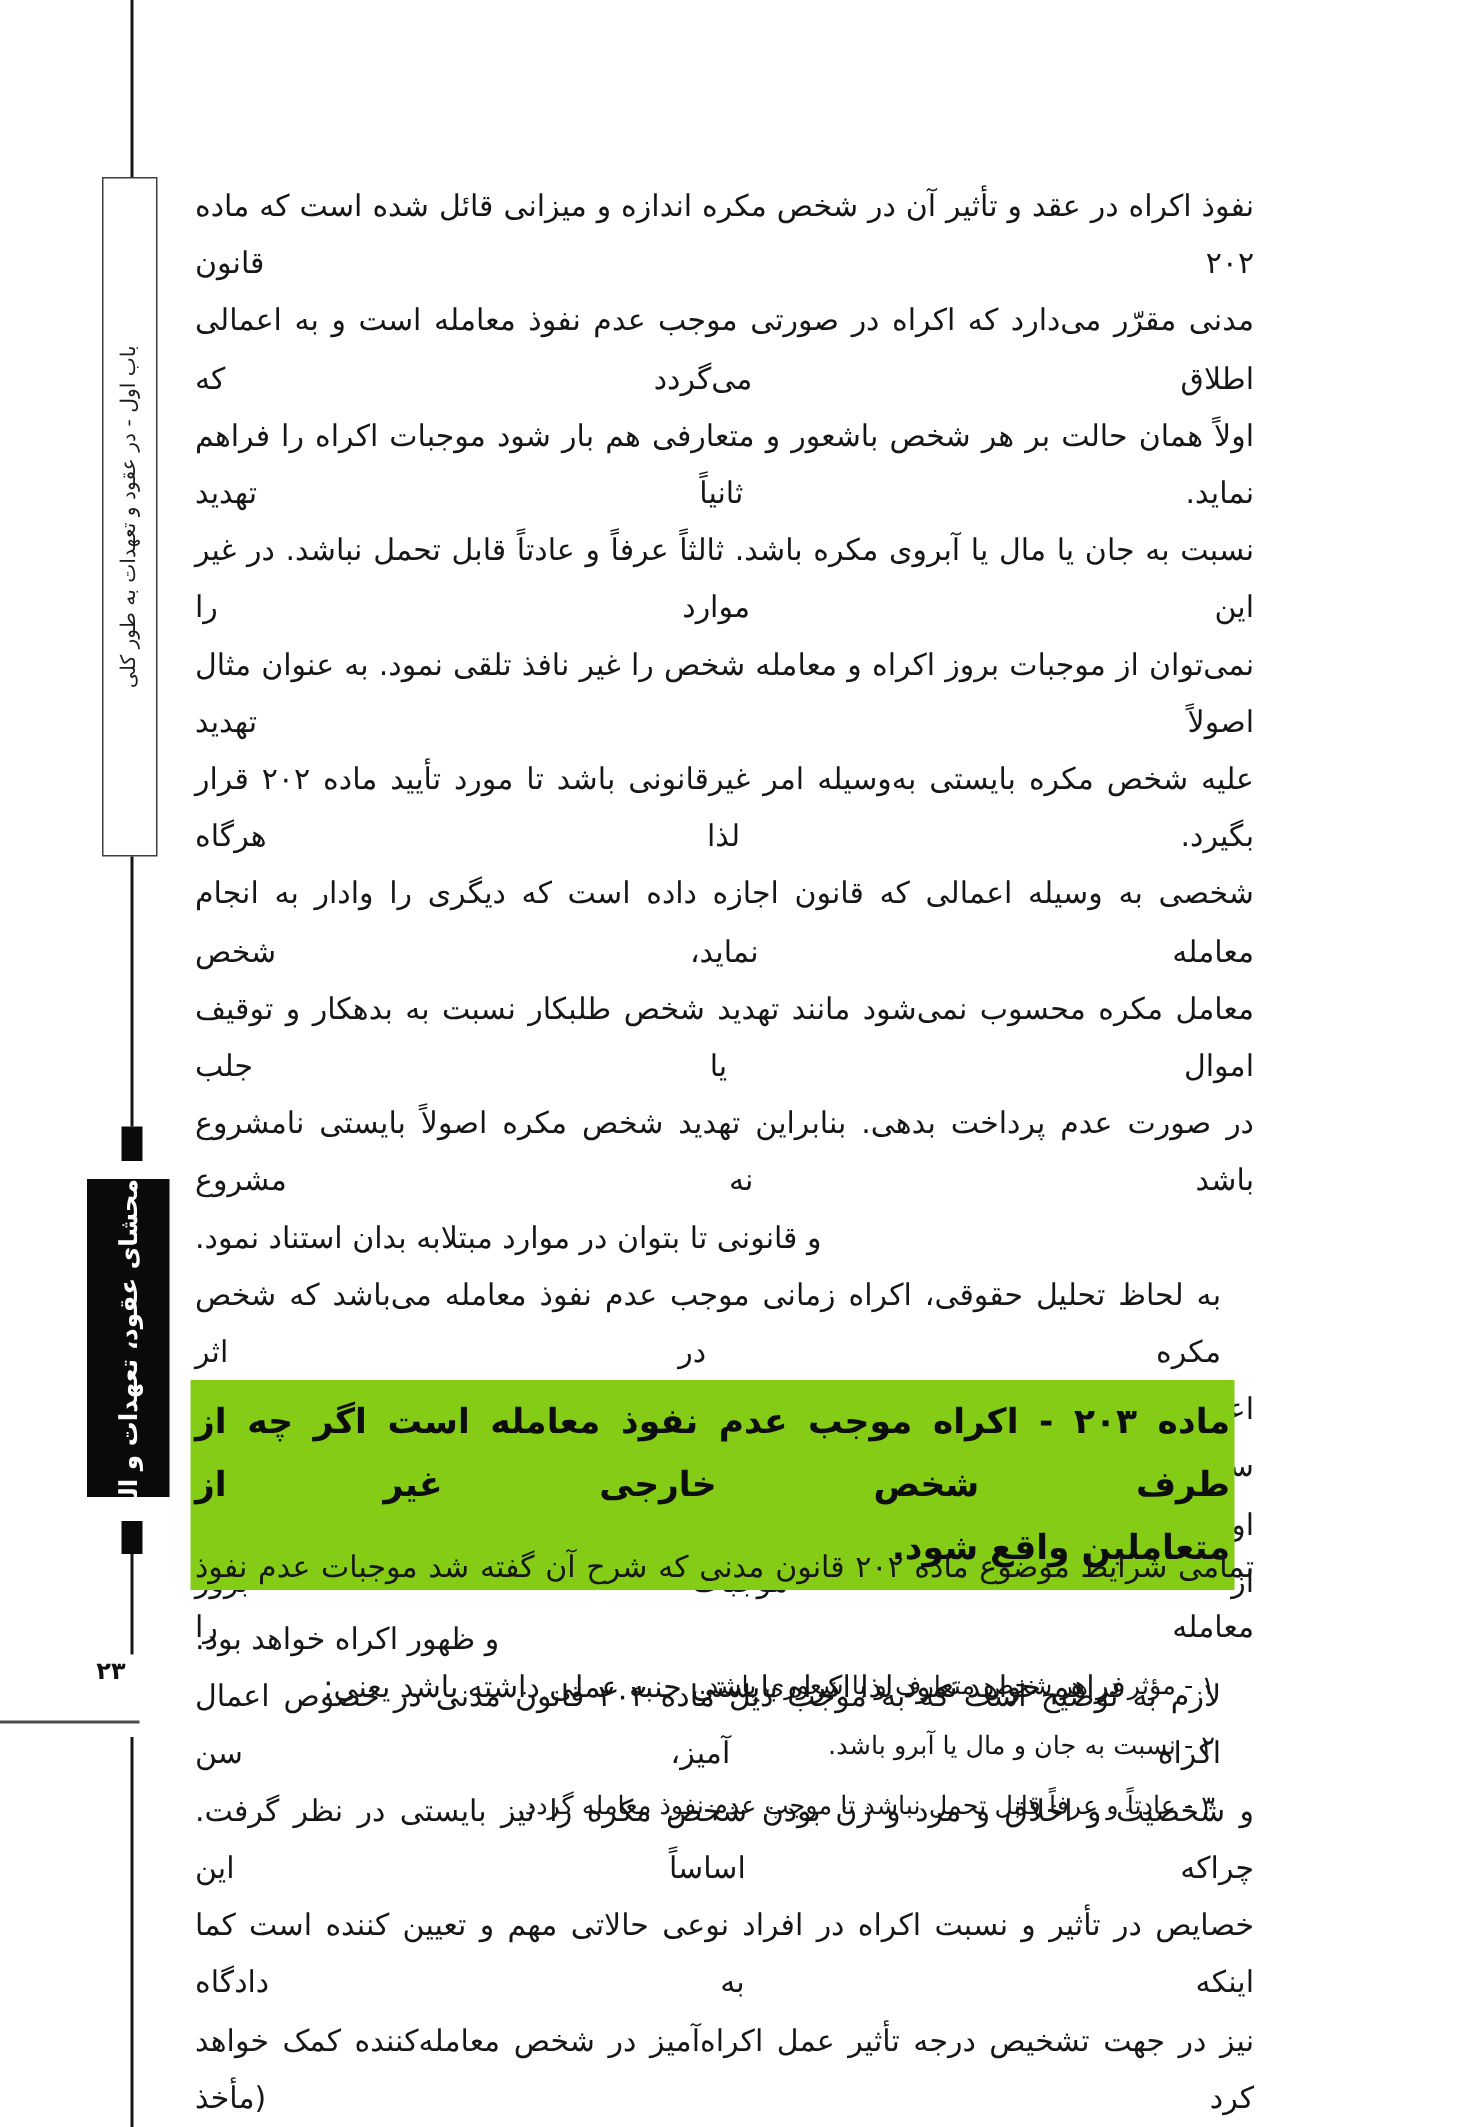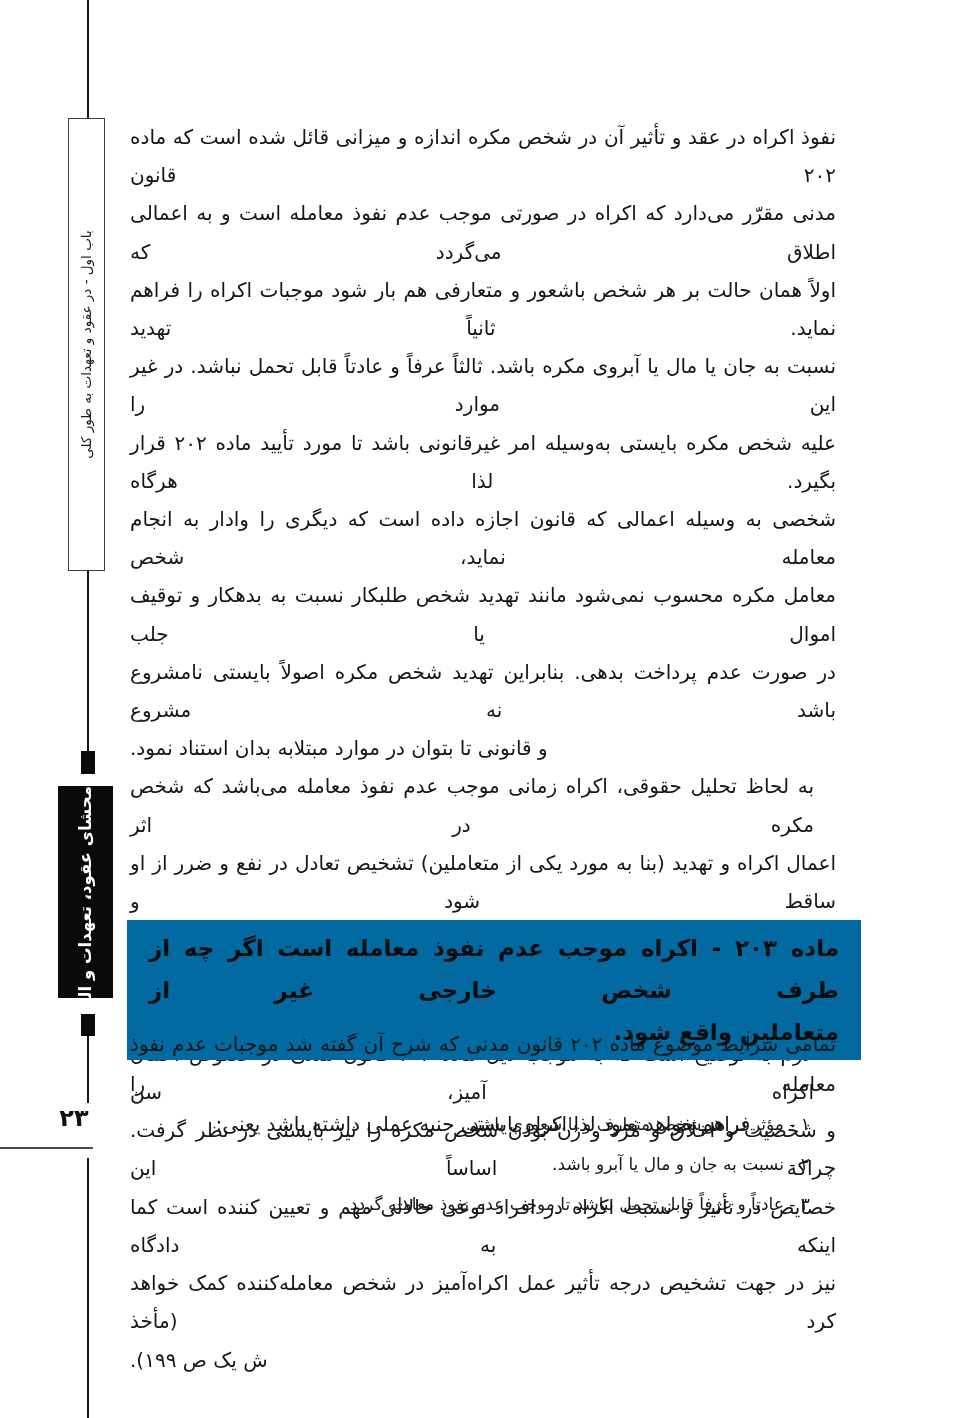--- a/index.html
+++ b/index.html
@@ -27,34 +27,34 @@
   #tick-bottom{top:1014px;height:22px;}
   #black-box{position:absolute;left:58px;top:786px;width:55px;height:212px;background:#0a0a0a;}
   .rot{
     position:absolute;transform-origin:0 0;transform:rotate(-90deg);
     direction:rtl;text-align:center;white-space:nowrap;
   }
   #bab-label{left:69px;top:569px;width:449px;height:35px;line-height:35px;font-size:13.5px;color:#1c1c1c;}
   #book-label{left:58px;top:998px;width:212px;height:55px;line-height:55px;font-size:16.5px;font-weight:bold;color:#ffffff;}
   #page-number{
     position:absolute;left:52px;top:1104px;width:44px;
-    text-align:center;font-size:24px;font-weight:600;color:#111;
+    text-align:center;font-size:16px;font-weight:600;color:#111;
   }
   
   #body-text{
     position:absolute;left:130px;top:118px;width:706px;
     direction:rtl;font-size:20px;line-height:38.2px;
   }
   .bline{min-height:38.2px;}
   .bline.full{text-align:justify;text-align-last:justify;}
   .bline.end{text-align:left;}
   .bline.indent{padding-right:22px;}
   #article-heading{
     position:absolute;left:127px;top:920px;width:690px;
-    padding:7px 22px;background:#0369a1;
+    padding:7px 3px;background:#84cc16;
     direction:rtl;font-size:23px;font-weight:700;line-height:42px;color:#0d0d0d;
   }
   .hline.full{text-align:justify;text-align-last:justify;}
   .hline.end{}
   #after-heading{
     position:absolute;left:130px;top:1024px;width:706px;
     direction:rtl;font-size:20px;line-height:40px;
   }
   .aline.full{text-align:justify;text-align-last:justify;}
   .aline.center{text-align:center;}
@@ -80,20 +80,21 @@
   <div id="rule-low" class="vrule"></div>
   <div id="page-number">۲۳</div>
   <div id="hrule"></div>
   <div id="rule-bottom" class="vrule"></div>
 
   <div id="body-text">
       <div class="bline full">نفوذ اکراه در عقد و تأثیر آن در شخص مکره اندازه و میزانی قائل شده است که ماده ۲۰۲ قانون</div>
       <div class="bline full">مدنی مقرّر می‌دارد که اکراه در صورتی موجب عدم نفوذ معامله است و به اعمالی اطلاق می‌گردد که</div>
       <div class="bline full">اولاً همان حالت بر هر شخص باشعور و متعارفی هم بار شود موجبات اکراه را فراهم نماید. ثانیاً تهدید</div>
       <div class="bline full">نسبت به جان یا مال یا آبروی مکره باشد. ثالثاً عرفاً و عادتاً قابل تحمل نباشد. در غیر این موارد را</div>
+      <div class="bline full">نمی‌توان از موجبات بروز اکراه و معامله شخص را غیر نافذ تلقی نمود. به عنوان مثال اصولاً تهدید</div>
       <div class="bline full">علیه شخص مکره بایستی به‌وسیله امر غیرقانونی باشد تا مورد تأیید ماده ۲۰۲ قرار بگیرد. لذا هرگاه</div>
       <div class="bline full">شخصی به وسیله اعمالی که قانون اجازه داده است که دیگری را وادار به انجام معامله نماید، شخص</div>
       <div class="bline full">معامل مکره محسوب نمی‌شود مانند تهدید شخص طلبکار نسبت به بدهکار و توقیف اموال یا جلب</div>
       <div class="bline full">در صورت عدم پرداخت بدهی. بنابراین تهدید شخص مکره اصولاً بایستی نامشروع باشد نه مشروع</div>
       <div class="bline end">و قانونی تا بتوان در موارد مبتلابه بدان استناد نمود.</div>
       <div class="bline full indent">به لحاظ تحلیل حقوقی، اکراه زمانی موجب عدم نفوذ معامله می‌باشد که شخص مکره در اثر</div>
       <div class="bline full">اعمال اکراه و تهدید (بنا به مورد یکی از متعاملین) تشخیص تعادل در نفع و ضرر از او ساقط شود و</div>
       <div class="bline full">او با اراده و اختیار نتواند معامله را منعقد نماید که هر کدام از موارد یاد شده در ابتدا از موجبات بروز</div>
       <div class="bline end">و ظهور اکراه خواهد بود.</div>
       <div class="bline full indent">لازم به توضیح است که به موجب ذیل ماده ۲۰۲ قانون مدنی در خصوص اعمال اکراه آمیز، سن</div>

